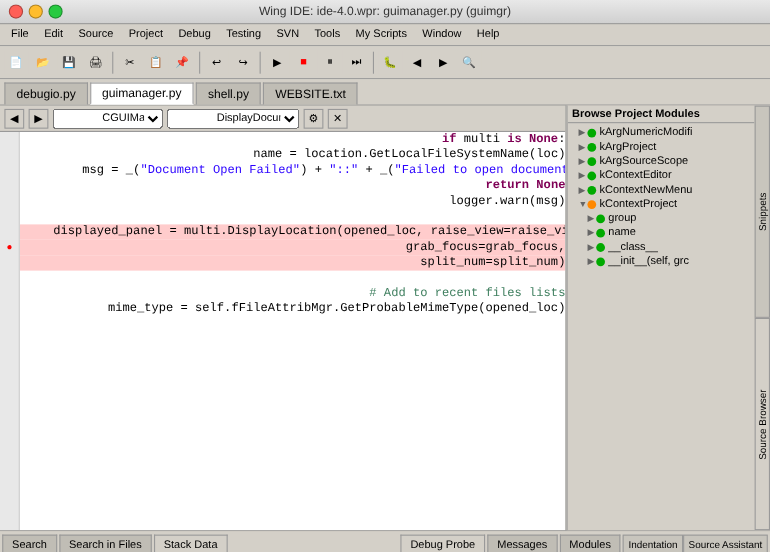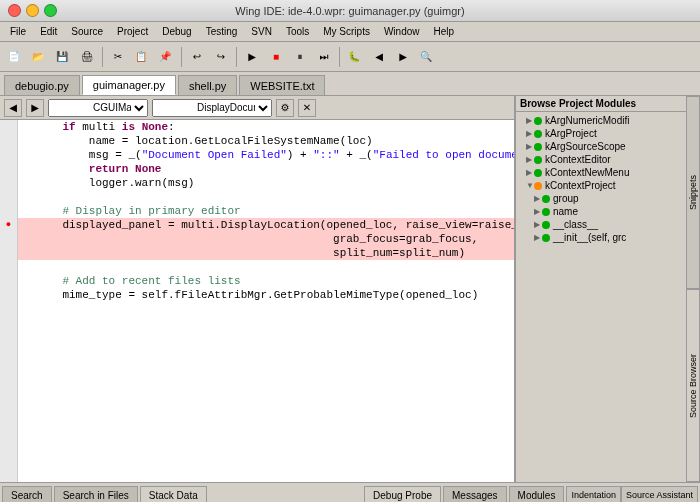--- a/index.html
+++ b/index.html
@@ -163,21 +163,22 @@
       background: #ffffff;
       overflow: hidden;
       font-family: 'Courier New', monospace;
       font-size: 11px;
       position: relative;
     }
     .code-line {
       display: flex;
       min-height: 14px;
       line-height: 14px;
-      padding-left: 18px;
+      padding-left: 4px;
+      text-align: right;
     }
     .code-line.highlighted { background: #ffcccc; }
     .line-content {
       flex: 1;
       white-space: pre;
       color: #000;
     }
     .kw { color: #7f0055; font-weight: bold; }
     .cm { color: #3f7f5f; }
     .str { color: #2a00ff; }
@@ -418,23 +419,20 @@
           </div>
           <div class="code-line">
             <span class="line-content">        <span class="kw">return</span> <span class="kw">None</span></span>
           </div>
           <div class="code-line">
             <span class="line-content">        logger.warn(msg)</span>
           </div>
           <div class="code-line">
             <span class="line-content"></span>
           </div>
-          <div class="code-line">
-            <span class="line-content">    <span class="cm"># Display in primary editor</span></span>
-          </div>
           <div class="code-line highlighted">
             <span class="line-content">    displayed_panel = multi.DisplayLocation(opened_loc, raise_view=raise_view,</span>
           </div>
           <div class="code-line highlighted">
             <span class="line-content">                                             grab_focus=grab_focus,</span>
           </div>
           <div class="code-line highlighted">
             <span class="line-content">                                             split_num=split_num)</span>
           </div>
           <div class="code-line">

